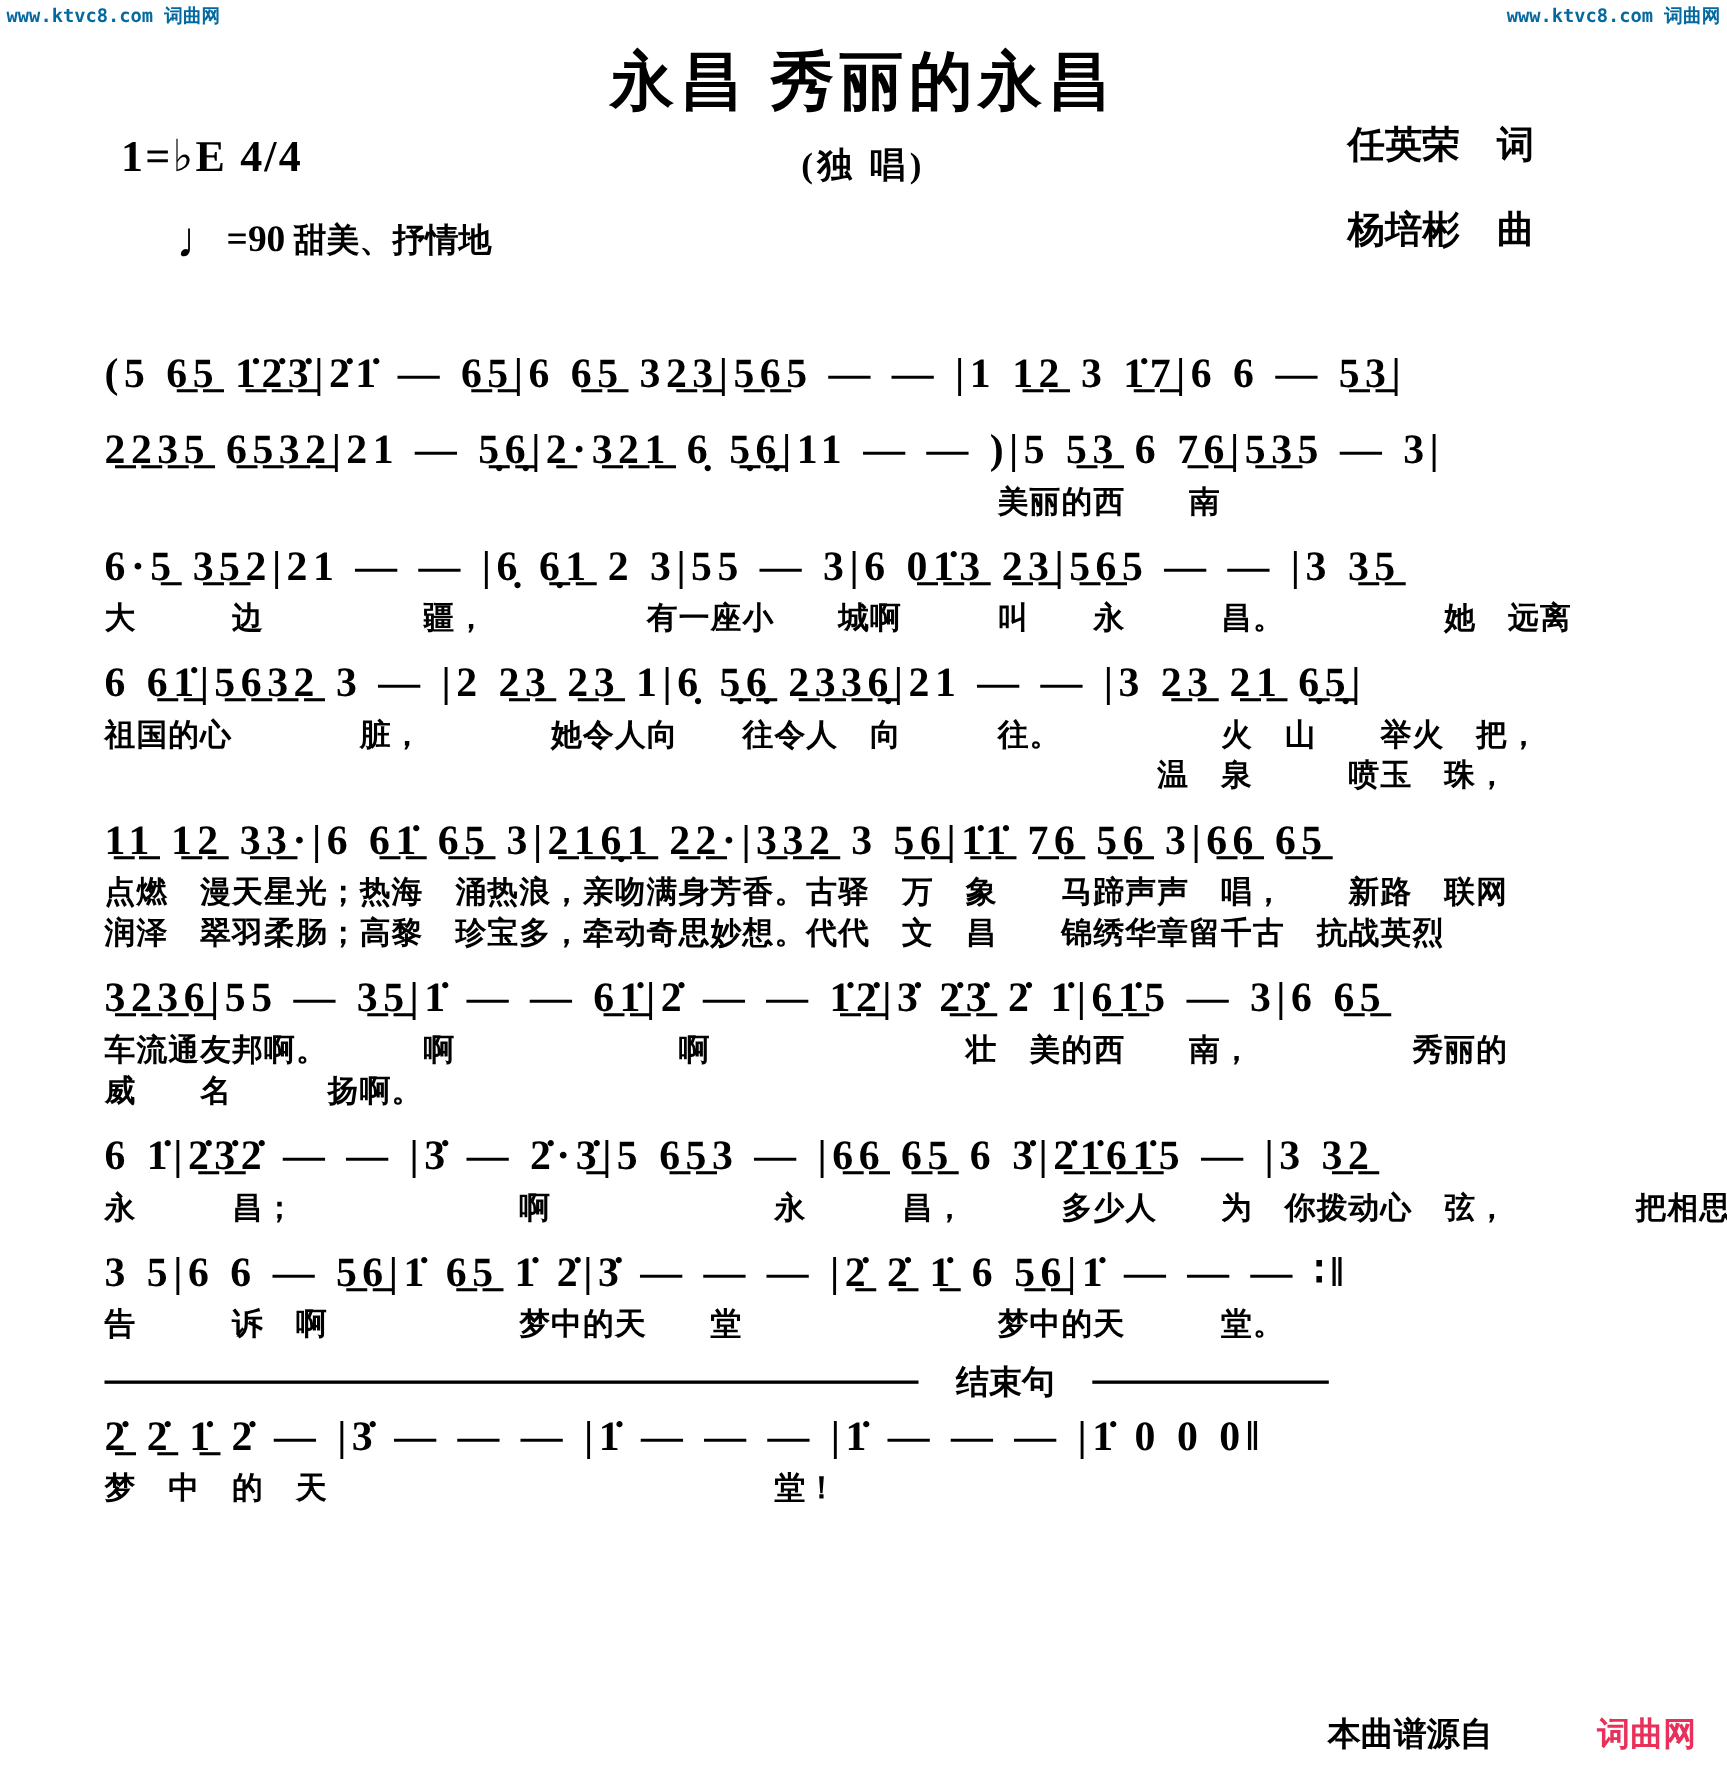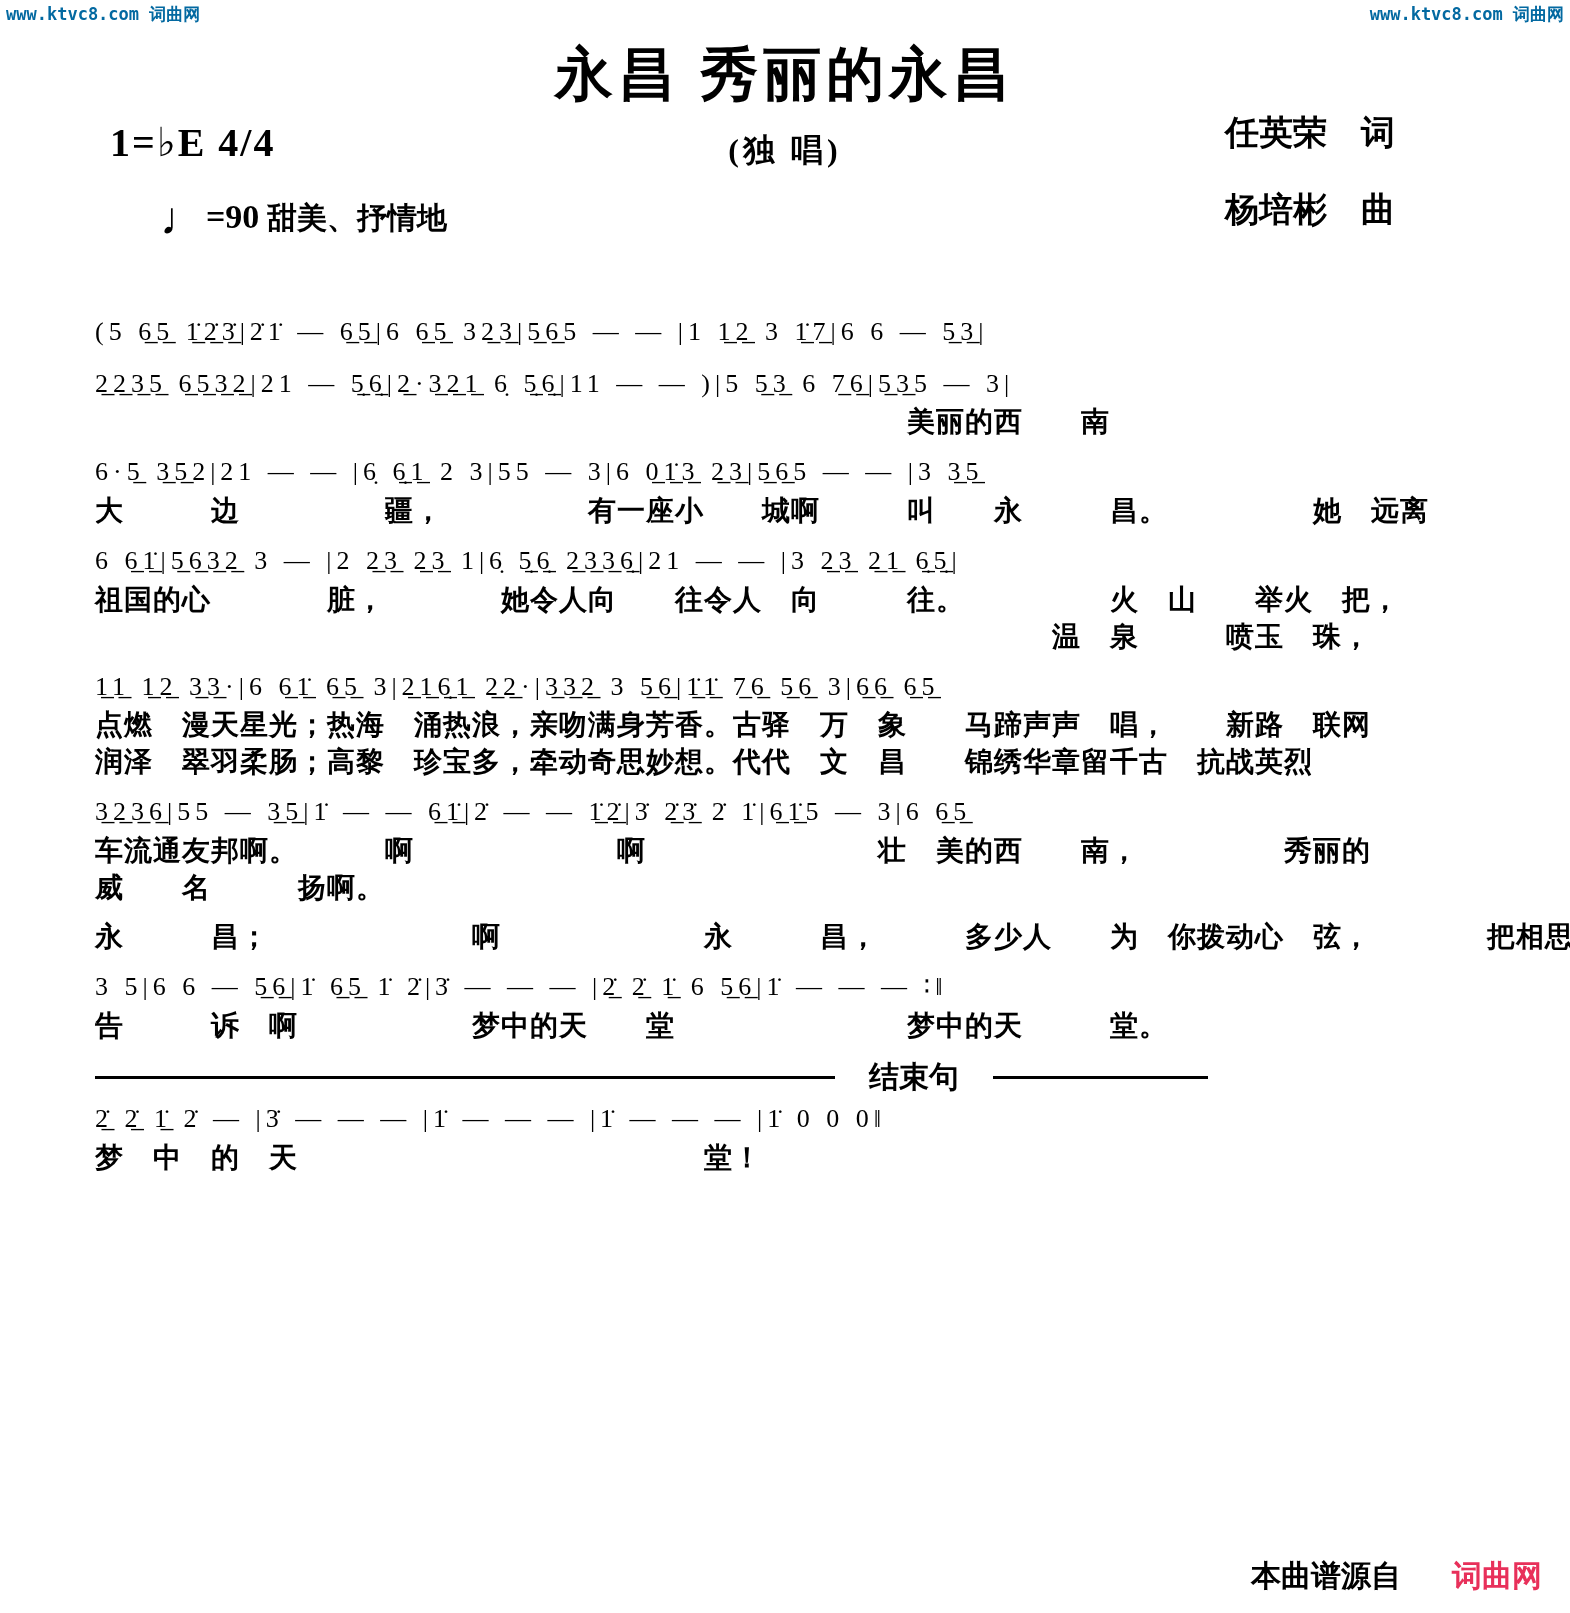--- a/index.html
+++ b/index.html
@@ -28,34 +28,34 @@
     letter-spacing:5px;margin:12px;line-height:1.1;
   }
   .subtitle{text-align:center;font-size:32px;font-weight:bold;margin-top:22px;letter-spacing:4px;}
   .credits{
     position:absolute;right:175px;top:95px;
     font-size:34px;font-weight:bold;line-height:2.25;text-align:left;
   }
   .score{padding:14px 55px 0 95px;}
   .system{margin-bottom:14px;}
   .notes{
-    font-size:26px;font-weight:normal;white-space:pre;
+    font-size:38px;font-weight:bold;white-space:pre;
     letter-spacing:5px;line-height:1.45;
   }
   .lyrics{
     font-size:28px;font-weight:bold;white-space:pre;
     margin-top:2px;line-height:1.25;letter-spacing:1px;
   }
   .coda-row{display:flex;align-items:center;margin-bottom:2px;gap:20px;}
   .coda-line{border-top:3px solid #000;height:0;}
   .coda-line.l1{width:740px;}
   .coda-line.l2{width:215px;}
   .coda-label{font-size:30px;font-weight:bold;padding:0 14px;white-space:nowrap;}
   .footer{
-    position:absolute;bottom:16px;right:28px;display:flex;gap:51px;
+    position:absolute;bottom:16px;right:28px;display:flex;gap:95px;
     font-size:30px;font-weight:bold;
     font-family:"Liberation Sans","DejaVu Sans",sans-serif;
   }
   .footer .site{color:#e8305a;}
 </style>
 </head>
 <body>
 
 <div class="watermark wm-left">www.ktvc8.com 词曲网</div>
 <div class="watermark wm-right">www.ktvc8.com 词曲网</div>
@@ -92,20 +92,21 @@
       <div class="notes">1̲1̲ 1̲2̲ 3̲3̲·|6 6̲1̲̇ 6̲5̲ 3|2̲1̲6̲̣1̲ 2̲2̲·|3̲3̲2̲ 3 5̲6̲|1̲̇1̲̇ 7̲6̲ 5̲6̲ 3|6̲6̲ 6̲5̲</div>
       <div class="lyrics">点燃　漫天星光；热海　涌热浪，亲吻满身芳香。古驿　万　象　　马蹄声声　唱，　　新路　联网</div>
       <div class="lyrics">润泽　翠羽柔肠；高黎　珍宝多，牵动奇思妙想。代代　文　昌　　锦绣华章留千古　抗战英烈</div>
     </div>
     <div class="system">
       <div class="notes">3̲2̲3̲6̲|55 — 3̲5̲|1̇ — — 6̲1̲̇|2̇ — — 1̲̇2̲̇|3̇ 2̲̇3̲̇ 2̇ 1̇|6̲1̲̇5 — 3|6 6̲5̲</div>
       <div class="lyrics">车流通友邦啊。　　　啊　　　　　　　啊　　　　　　　　壮　美的西　　南，　　　　　秀丽的</div>
       <div class="lyrics">威　　名　　　扬啊。</div>
     </div>
     <div class="system">
+      <div class="notes">6 1̇|2̲̇3̲̇2̇ — — |3̇ — 2̇·3̲̇|5 6̲5̲3 — |6̲6̲ 6̲5̲ 6 3̇|2̲̇1̲̇6̲1̲̇5 — |3 3̲2̲</div>
       <div class="lyrics">永　　　昌；　　　　　　　啊　　　　　　　永　　　昌，　　　多少人　　为　你拨动心　弦，　　　　把相思</div>
     </div>
     <div class="system">
       <div class="notes">3 5|6 6 — 5̲6̲|1̇ 6̲5̲ 1̇ 2̇|3̇ — — — |2̲̇ 2̲̇ 1̲̇ 6 5̲6̲|1̇ — — — ∶‖</div>
       <div class="lyrics">告　　　诉　啊　　　　　　梦中的天　　堂　　　　　　　　梦中的天　　　堂。</div>
     </div>
     <div class="system">
       <div class="coda-row">
         <div class="coda-line l1"></div>
         <div class="coda-label">结束句</div>

